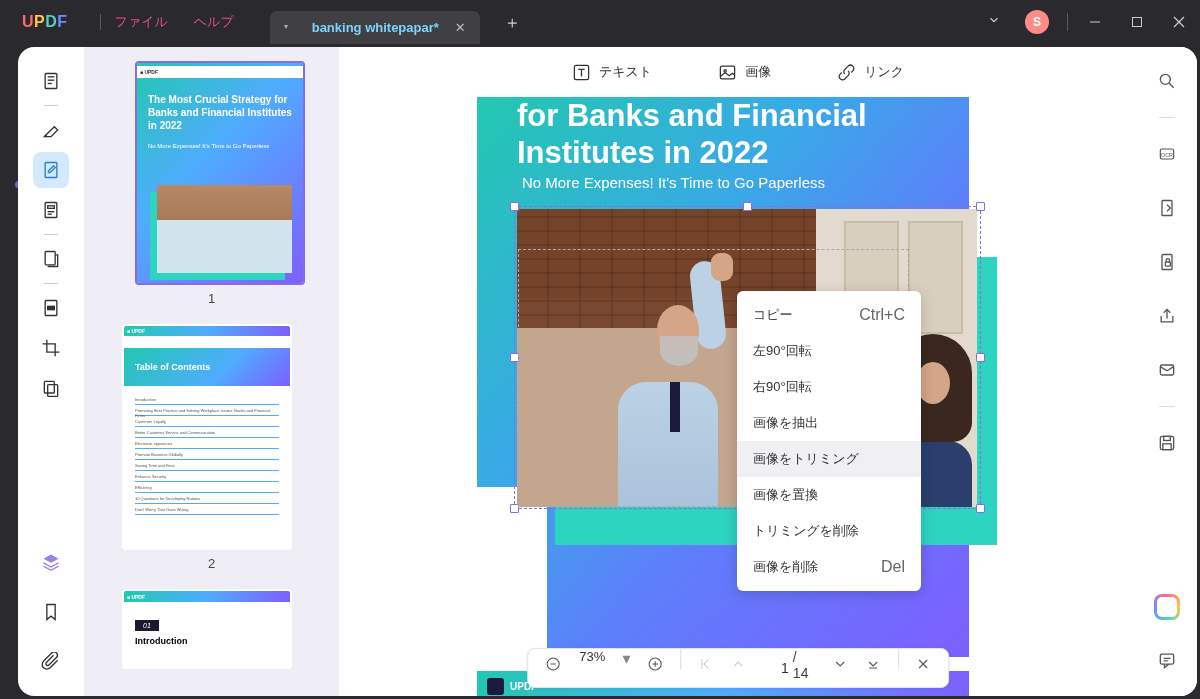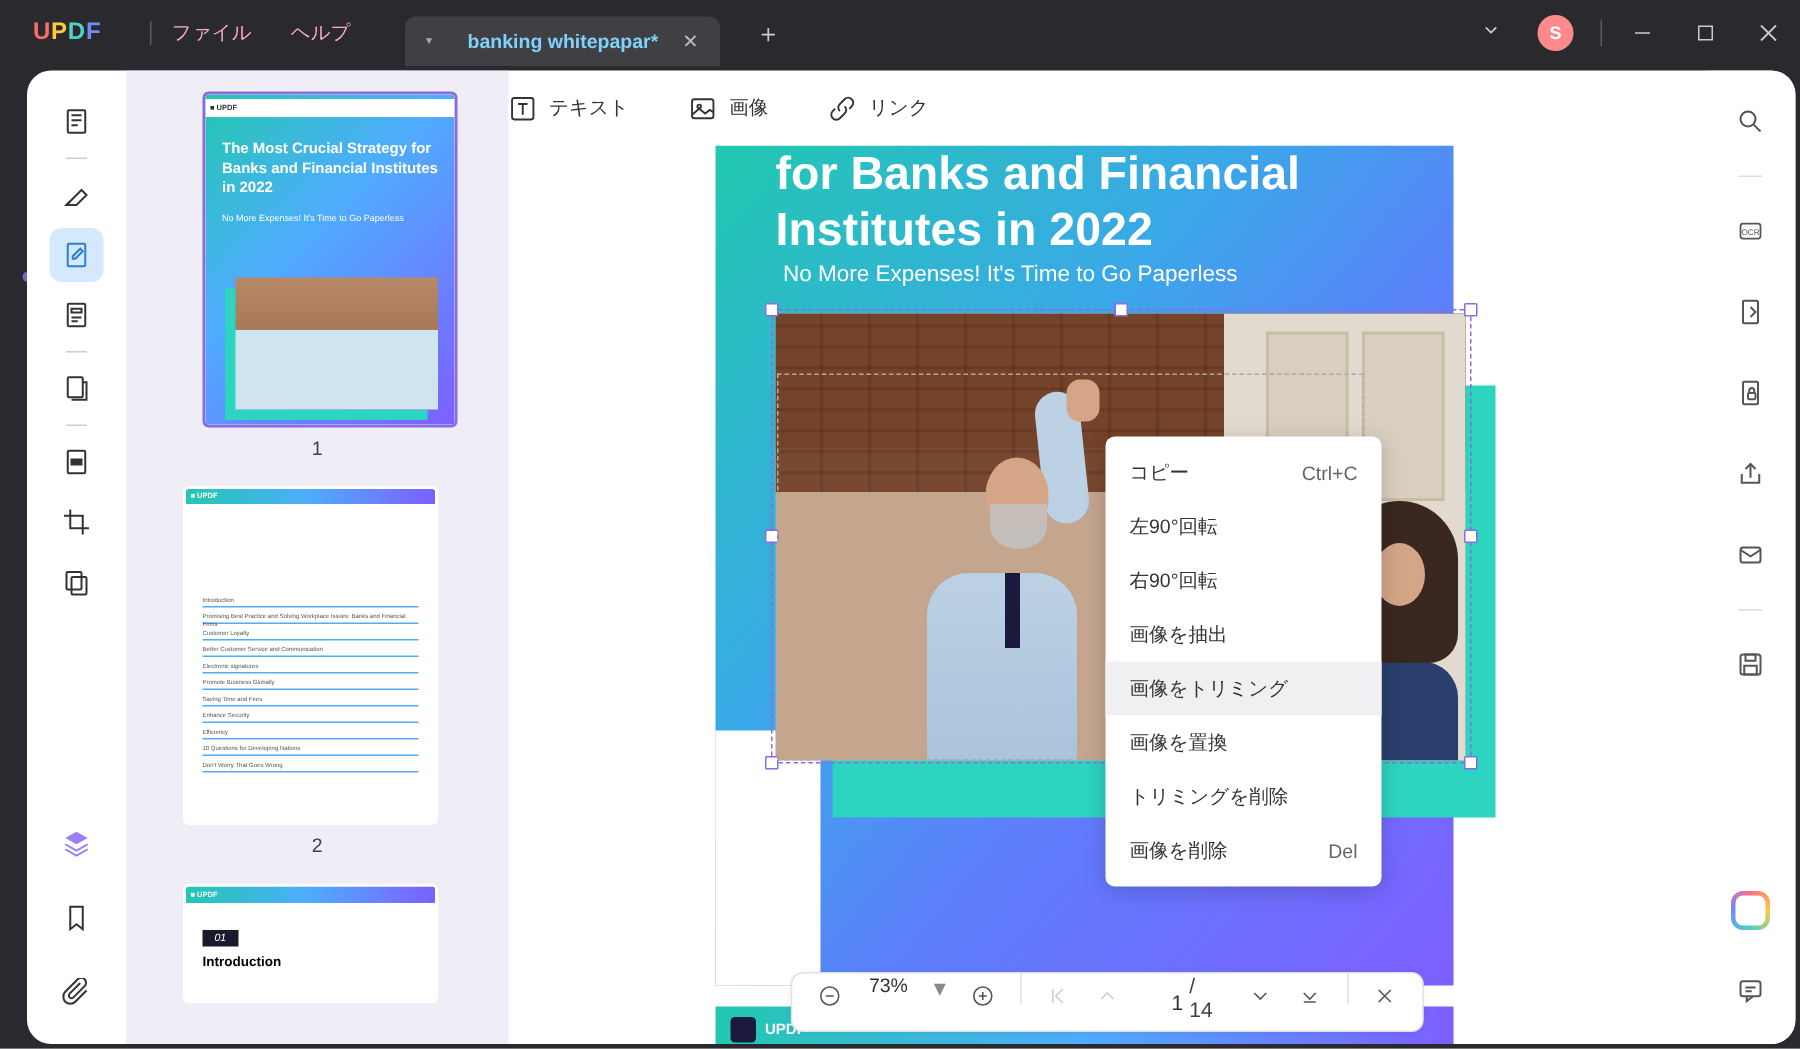--- a/index.html
+++ b/index.html
@@ -4,21 +4,21 @@
 <style>
 * { margin: 0; padding: 0; box-sizing: border-box; font-family: -apple-system, "Segoe UI", sans-serif; user-select: none; }
 body { width: 1200px; height: 699px; background: #2a2a2e; display: flex; flex-direction: column; overflow: hidden; }
 .title-bar { height: 44px; background: #2a2a2e; display: flex; align-items: center; padding: 0 0 0 22px; }
 .logo { font-size: 16px; font-weight: 800; letter-spacing: 0.5px; margin-right: 18px; }
 .logo .u { color: #ff6b6b; }
 .logo .p { color: #ffc940; }
 .logo .d { color: #4fd1c5; }
 .logo .f { color: #6e8cff; }
 .menu-sep { width: 1px; height: 16px; background: #5a5a5e; margin: 0 14px; }
-.menu-item { color: #f9a8d4; font-size: 13px; margin-right: 26px; cursor: pointer; }
+.menu-item { color: #ec4899; font-size: 13px; margin-right: 26px; cursor: pointer; }
 .tab { display: flex; align-items: center; height: 33px; background: #404044; border-radius: 7px 7px 0 0; padding: 0 12px 0 14px; margin-left: 10px; min-width: 210px; align-self: flex-end; }
 .tab-pin { color: #aaa; margin-right: 10px; font-size: 8px; transform: rotate(180deg); }
 .tab-title { color: #7dd3fc; font-size: 13px; flex: 1; text-align: center; font-weight: bold; }
 .tab-close { color: #bbb; cursor: pointer; font-size: 13px; padding: 0 2px; }
 .tab-add { color: #ccc; font-size: 17px; margin-left: 24px; cursor: pointer; }
 .spacer { flex: 1; }
 .chevron-down { color: #ccc; margin-right: 24px; cursor: pointer; }
 .avatar { width: 24px; height: 24px; border-radius: 50%; background: #ff8a8a; color: #fff; display: flex; align-items: center; justify-content: center; font-size: 12px; font-weight: 600; margin-right: 18px; }
 .win-sep { width: 1px; height: 18px; background: #5a5a5e; margin-right: 6px; }
 .win-btn { width: 42px; height: 44px; display: flex; align-items: center; justify-content: center; color: #ccc; cursor: pointer; }
@@ -53,21 +53,21 @@
 .thumb-toc .toc-lines { position: absolute; top: 68px; left: 11px; right: 11px; }
 .thumb-toc .tocl { height: 1px; background: #4facfe; margin: 10px 0; font-size: 4px; color: #555; position: relative; }
 .thumb-toc .tocl::before { content: attr(data-t); position: absolute; top: -7px; }
 .thumb-intro { height: 100%; background: #fff; }
 .thumb-intro .bar3 { height: 11px; background: linear-gradient(90deg, #22c8b0, #4facfe, #7d5fff); display: flex; align-items: center; padding-left: 3px; font-size: 5px; color: #fff; font-weight: 700; }
 .thumb-intro .ch { margin: 12px 0 0 11px; }
 .thumb-intro .chnum { background: #1a1a2e; color: #fff; font-size: 7px; font-style: italic; display: inline-block; padding: 2px 8px; }
 .thumb-intro .chtitle { font-size: 9px; font-weight: 700; margin-top: 4px; }
 
 .editor-area { flex: 1; display: flex; flex-direction: column; position: relative; }
-.edit-toolbar { height: 50px; display: flex; align-items: center; gap: 40px; }
+.edit-toolbar { height: 50px; display: flex; align-items: center; justify-content: center; gap: 66px; }
 .edit-tool { display: flex; align-items: center; gap: 8px; font-size: 13px; color: #333; cursor: pointer; }
 .edit-tool svg { width: 19px; height: 19px; }
 
 .canvas { flex: 1; position: relative; overflow: hidden; }
 .page-render { position: absolute; left: 138px; top: 0; width: 492px; height: 560px; }
 .page-bg { position: absolute; inset: 0; background: linear-gradient(130deg, #22c8b0 0%, #3aa8e8 36%, #5d7ffb 60%, #7d5fff 100%); }
 .page-title-text { position: absolute; top: 0; left: 40px; right: 40px; color: #fff; font-size: 31px; font-weight: 800; line-height: 1.2; }
 .page-sub-text { position: absolute; top: 77px; left: 45px; color: #fff; font-size: 15px; font-weight: 500; }
 .page-white-block { position: absolute; bottom: 0; left: 0; width: 70px; height: 170px; background: #fff; }
 .page-img-shadow { position: absolute; top: 160px; left: 78px; width: 442px; height: 288px; background: #2dd4bf; }
@@ -100,21 +100,21 @@
 .handle.tr { top: -5px; right: -5px; }
 .handle.ml { top: 50%; left: -5px; margin-top: -5px; }
 .handle.mr { top: 50%; right: -5px; margin-top: -5px; }
 .handle.bl { bottom: -5px; left: -5px; }
 .handle.bm { bottom: -5px; left: 50%; margin-left: -5px; }
 .handle.br { bottom: -5px; right: -5px; }
 
 .context-menu { position: absolute; top: 194px; left: 398px; width: 184px; background: #fff; border-radius: 6px; box-shadow: 0 3px 14px rgba(0,0,0,0.18); padding: 6px 0; z-index: 50; }
 .ctx-item { height: 36px; display: flex; align-items: center; justify-content: space-between; padding: 0 16px; font-size: 13px; color: #333; cursor: pointer; }
 .ctx-item:hover, .ctx-item.hover { background: #f0f0f3; }
-.ctx-short { color: #666; font-size: 13px; }
+.ctx-short { color: #666; font-size: 16px; }
 
 .page2-bar { position: absolute; left: 138px; top: 574px; width: 492px; height: 30px; background: linear-gradient(90deg, #22c8b0, #4facfe, #7d5fff); display: flex; align-items: center; padding-left: 10px; }
 .page2-bar .mini-logo { width: 17px; height: 17px; background: #1a1a3e; border-radius: 3px; margin-right: 6px; }
 .page2-bar span { color: #fff; font-size: 10px; font-weight: 700; }
 
 .bottom-bar { position: absolute; bottom: 8px; left: 50%; transform: translateX(-50%); height: 40px; background: #fff; border: 1px solid #e2e2e6; border-radius: 8px; box-shadow: 0 1px 4px rgba(0,0,0,0.06); display: flex; padding: 0 10px; gap: 4px; }
 .bb-btn { width: 30px; height: 30px; display: flex; align-items: center; justify-content: center; cursor: pointer; color: #555; border-radius: 5px; }
 .bb-btn svg { width: 16px; height: 16px; }
 .bb-zoom { font-size: 13px; color: #333; padding: 0 8px; min-width: 40px; }
 .bb-chev { color: #888; padding: 0 6px; cursor: pointer; }
@@ -253,20 +253,21 @@
           <div class="ttext">The Most Crucial Strategy for Banks and Financial Institutes in 2022</div>
           <div class="tsub">No More Expenses! It's Time to Go Paperless</div>
           <div class="timg"></div>
         </div>
       </div>
       <div class="thumb-num">1</div>
 
       <div class="thumb t2">
         <div class="thumb-toc">
           <div class="bar2">■ UPDF</div>
+          <div class="toc-title">Table of Contents</div>
           <div class="toc-lines" id="toc-lines">
               <div class="tocl" data-t="Introduction"></div>
               <div class="tocl" data-t="Promising Best Practice and Solving Workplace Issues: Banks and Financial Firms"></div>
               <div class="tocl" data-t="Customer Loyalty"></div>
               <div class="tocl" data-t="Better Customer Service and Communication"></div>
               <div class="tocl" data-t="Electronic signatures"></div>
               <div class="tocl" data-t="Promote Business Globally"></div>
               <div class="tocl" data-t="Saving Time and Fees"></div>
               <div class="tocl" data-t="Enhance Security"></div>
               <div class="tocl" data-t="Efficiency"></div>

